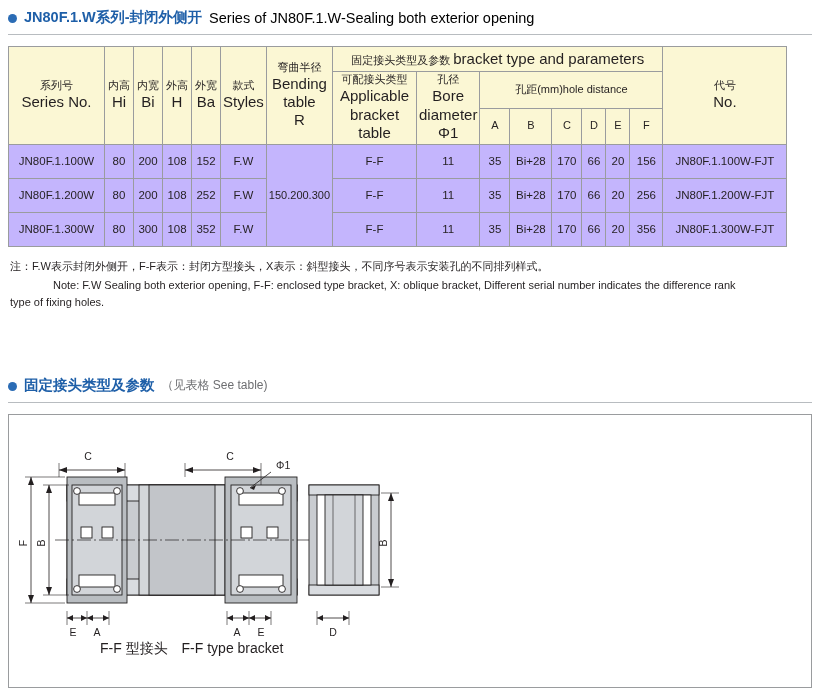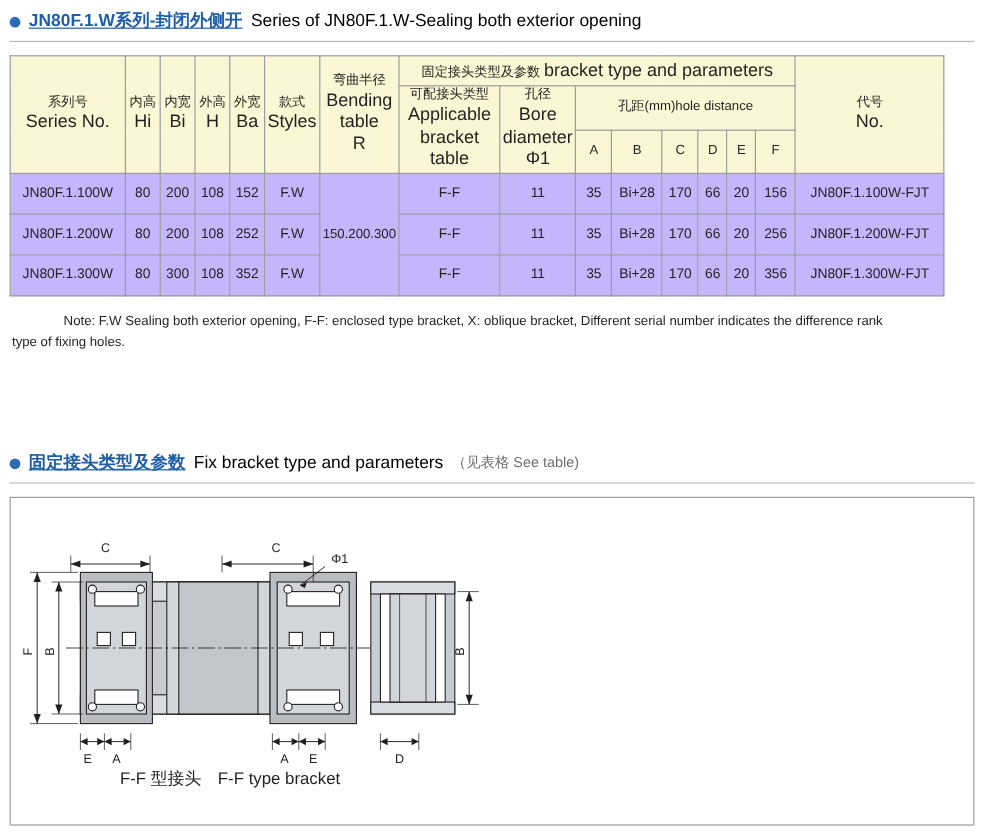--- a/index.html
+++ b/index.html
@@ -29,21 +29,20 @@
     border-radius: 50%;
     background: #2b6cb5;
     flex: 0 0 auto;
     margin-top: 1px;
   }
   .head-cn {
     color: #1e5fa8;
     font-size: 14.5px;
     font-weight: bold;
     letter-spacing: 0px;
-    text-decoration: underline;
   }
   .head-en {
     color: #000000;
     font-size: 14.5px;
     letter-spacing: 0px;
   }
   .head-note {
     color: #6d6e71;
     font-size: 12px;
   }
@@ -267,28 +266,28 @@
       <td>170</td>
       <td>66</td>
       <td>20</td>
       <td>356</td>
       <td>JN80F.1.300W-FJT</td>
     </tr>
   </tbody>
 </table>
 
 <div class="notes">
+  <div>注：F.W表示封闭外侧开，F-F表示：封闭方型接头，X表示：斜型接头，不同序号表示安装孔的不同排列样式。</div>
   <div class="l2">Note: F.W Sealing both exterior opening, F-F: enclosed type bracket, X: oblique bracket, Different serial number indicates the difference rank</div>
   <div>type of fixing holes.</div>
 </div>
 
 <div id="sec2-header" class="section-head">
   <span class="head-bullet"></span>
   <span class="head-cn">固定接头类型及参数</span>
-  <span class="head-en">Fix bracket type and parameters</span>
   <span class="head-note">（见表格 See table)</span>
 </div>
 <div id="sec2-rule" class="head-rule"></div>
 
 <div class="drawbox">
   <svg width="802" height="272" viewBox="0 0 802 272">
     <g stroke="#231f20" fill="none" stroke-width="0.9">
 
       <rect x="58" y="70" width="230" height="110" fill="#c9ccd0" stroke="#231f20"></rect>
 

